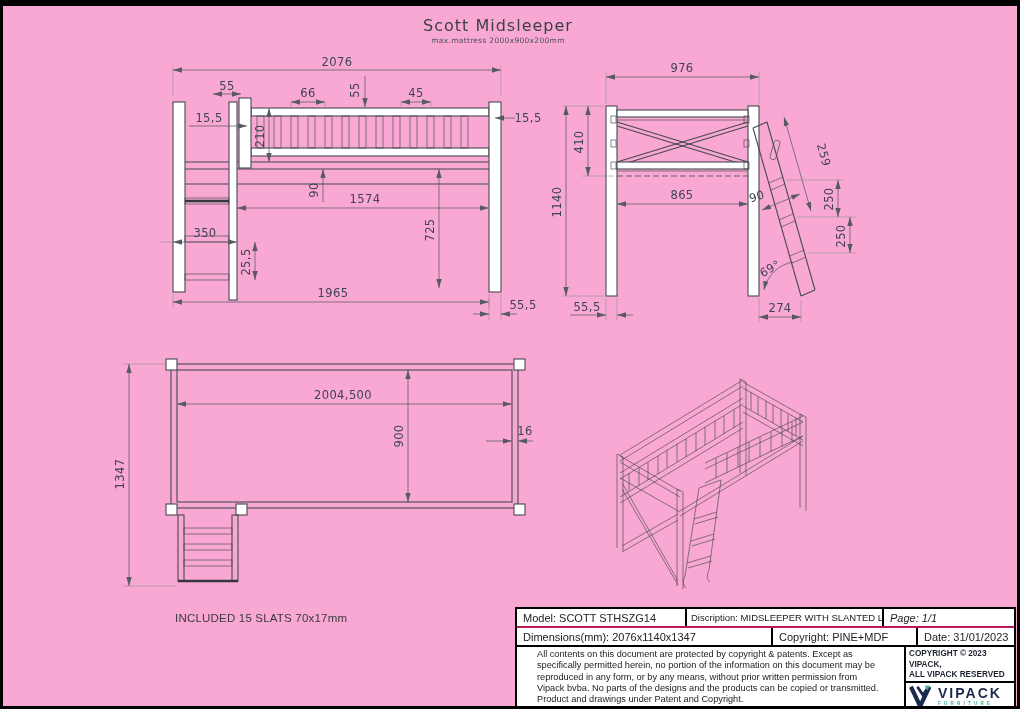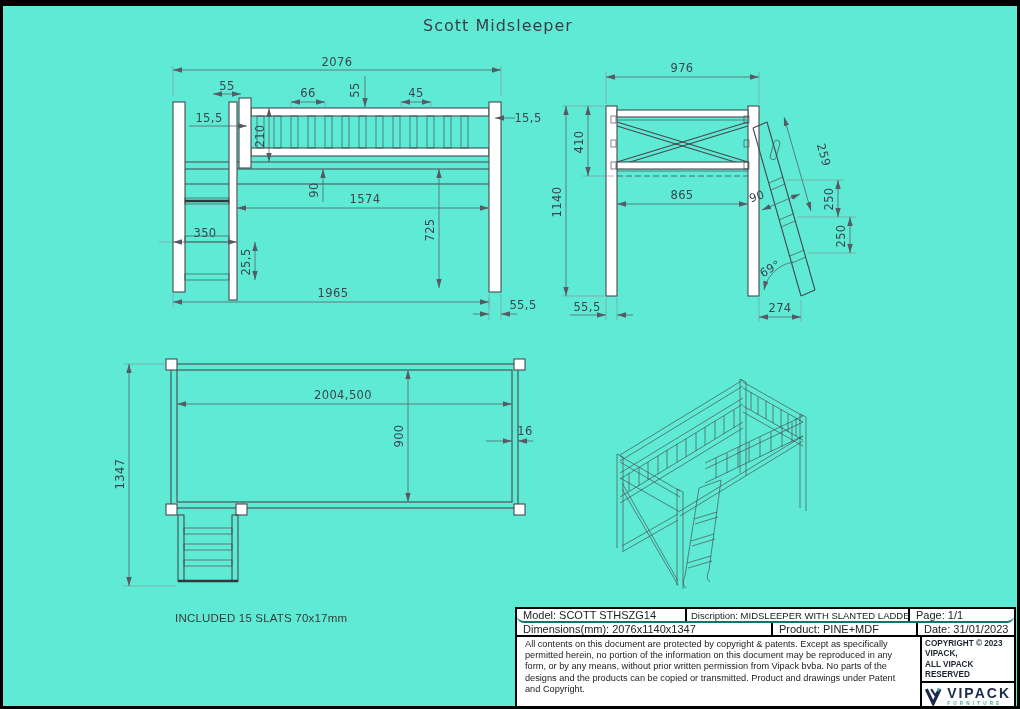--- a/index.html
+++ b/index.html
@@ -1,60 +1,61 @@
 <!DOCTYPE html>
 <html><head>
 <meta charset="utf-8">
 <style>
   html,body{margin:0;padding:0;background:#e8e8e8;}
-  .sheet{position:relative;width:1020px;height:709px;background:#5eead4;box-sizing:border-box;
+  .sheet{position:relative;width:1020px;height:709px;background:#f9a8d4;box-sizing:border-box;
          border-top:6px solid #000;border-left:3px solid #000;border-right:3px solid #000;border-bottom:3px solid #000;
          font-family:"DejaVu Sans",sans-serif;overflow:hidden;}
   .title-wrap{position:absolute;left:330px;top:10px;width:330px;text-align:center;color:#3b3f4a;}
   .title-main{font-size:16px;letter-spacing:1px;}
   .title-sub{font-size:7.5px;letter-spacing:.3px;margin-top:1px;color:#4a4f59;}
   .note{position:absolute;left:172px;top:606px;font-family:"Liberation Sans",sans-serif;font-size:11.5px;color:#3a3a3a;letter-spacing:.2px;}
   svg .dl{stroke:#45494f;stroke-width:1.1;fill:none;}
   svg .dlf{stroke:#45494f;stroke-width:1.1;fill:#fff;}
   svg .thin{stroke:#45494f;stroke-width:.65;fill:none;}
   svg .bold{stroke:#33363b;stroke-width:2.4;fill:none;}
   svg .dash{stroke:#45494f;stroke-width:.8;fill:none;stroke-dasharray:6 3;}
   svg .ext{stroke:#8b8f96;stroke-width:.6;fill:none;}
   svg .dim{stroke:#565b63;stroke-width:.75;fill:none;}
   svg .dt{font-family:"DejaVu Sans",sans-serif;font-size:11.5px;fill:#3e4452;text-anchor:middle;letter-spacing:.4px;}
   .view{position:absolute;}
   
   .tb{position:absolute;left:512px;top:601px;width:501px;height:104px;border:2px solid #000;box-sizing:border-box;
       display:flex;flex-direction:column;font-family:"Liberation Sans",sans-serif;color:#222;background:#fff;}
   .tb-row{display:flex;box-sizing:border-box;}
-  .tb-r1{height:26px;border-bottom:2px solid #0f766e;border-radius:7px;}
+  .tb-r1{height:26px;border-bottom:2px solid #be185d;}
   .tb-r2{height:26px;border-bottom:2px solid #000;justify-content:center;}
   .tb-r3{flex:1;}
   .cell{box-sizing:border-box;display:flex;align-items:center;padding-left:6px;font-size:11px;white-space:nowrap;overflow:hidden;}
   .c-model{width:170px;border-right:2px solid #000;}
   .c-desc{flex:1;border-right:2px solid #000;font-size:9.5px;padding-left:4px;}
-  .c-page{width:104px;}
+  .c-page{width:130px;font-style:italic;}
   .c-dims{width:256px;border-right:2px solid #000;}
   .c-mat{flex:1;border-right:2px solid #000;}
   .c-date{width:96px;}
-  .c-legal{flex:1;border-right:2px solid #000;font-size:9.2px;line-height:1.22;padding:2px 8px;align-items:flex-start;white-space:normal;display:block;}
-  .c-brand{width:92px;display:flex;flex-direction:column;box-sizing:border-box;}
+  .c-legal{flex:1;border-right:2px solid #000;font-size:9.2px;line-height:1.22;padding:2px 20px;align-items:flex-start;white-space:normal;display:block;}
+  .c-brand{width:108px;display:flex;flex-direction:column;box-sizing:border-box;}
   .brand-copy{font-size:8.2px;line-height:1.25;padding:2px 3px 1px 3px;border-bottom:2px solid #000;font-weight:600;color:#1d2430;}
   .brand-logo{flex:1;display:flex;align-items:center;padding:1px 3px;gap:3px;}
   .brand-text{display:flex;flex-direction:column;line-height:1;}
   .brand-name{font-size:14px;font-weight:bold;letter-spacing:2px;color:#1c2b4d;}
   .brand-sub{font-size:4.6px;letter-spacing:3.2px;color:#3fae9f;margin-top:2px;font-weight:bold;}
 </style>
 </head>
 <body>
 
 <div class="sheet">
 
   <div class="title-wrap">
     <div class="title-main">Scott Midsleeper</div>
+    <div class="title-sub">max.mattress 2000x900x200mm</div>
   </div>
 
   <svg class="view" style="left:140px;top:44px" width="400" height="278" viewBox="0 0 400 278">
     <defs>
       <marker id="fm" markerWidth="10" markerHeight="7" refX="9" refY="2.7" orient="auto-start-reverse" markerUnits="userSpaceOnUse">
         <path d="M0,0 L9,2.7 L0,5.4 Z" fill="#565b63"></path>
       </marker>
     </defs>
     <g>
 
@@ -362,21 +363,21 @@
   <div class="note">INCLUDED 15 SLATS  70x17mm</div>
 
   <div class="tb">
     <div class="tb-row tb-r1">
       <div class="cell c-model">Model: SCOTT STHSZG14</div>
       <div class="cell c-desc">Discription: MIDSLEEPER WITH SLANTED LADDER</div>
       <div class="cell c-page">Page: 1/1</div>
     </div>
     <div class="tb-row tb-r2">
       <div class="cell c-dims">Dimensions(mm): 2076x1140x1347</div>
-      <div class="cell c-mat">Product: PINE+MDF</div>
+      <div class="cell c-mat">Copyright: PINE+MDF</div>
       <div class="cell c-date">Date: 31/01/2023</div>
     </div>
     <div class="tb-row tb-r3">
       <div class="cell c-legal">All contents on this document are protected by copyright &amp; patents. Except as specifically permitted herein, no portion of the information on this document may be reproduced in any form, or by any means, without prior written permission from Vipack bvba. No parts of the designs and the products can be copied or transmitted. Product and drawings under Patent and Copyright.</div>
       <div class="c-brand">
         <div class="brand-copy">
           <span>COPYRIGHT  © 2023 VIPACK,</span><br>
           <span>ALL VIPACK RESERVED</span>
         </div>
         <div class="brand-logo">

